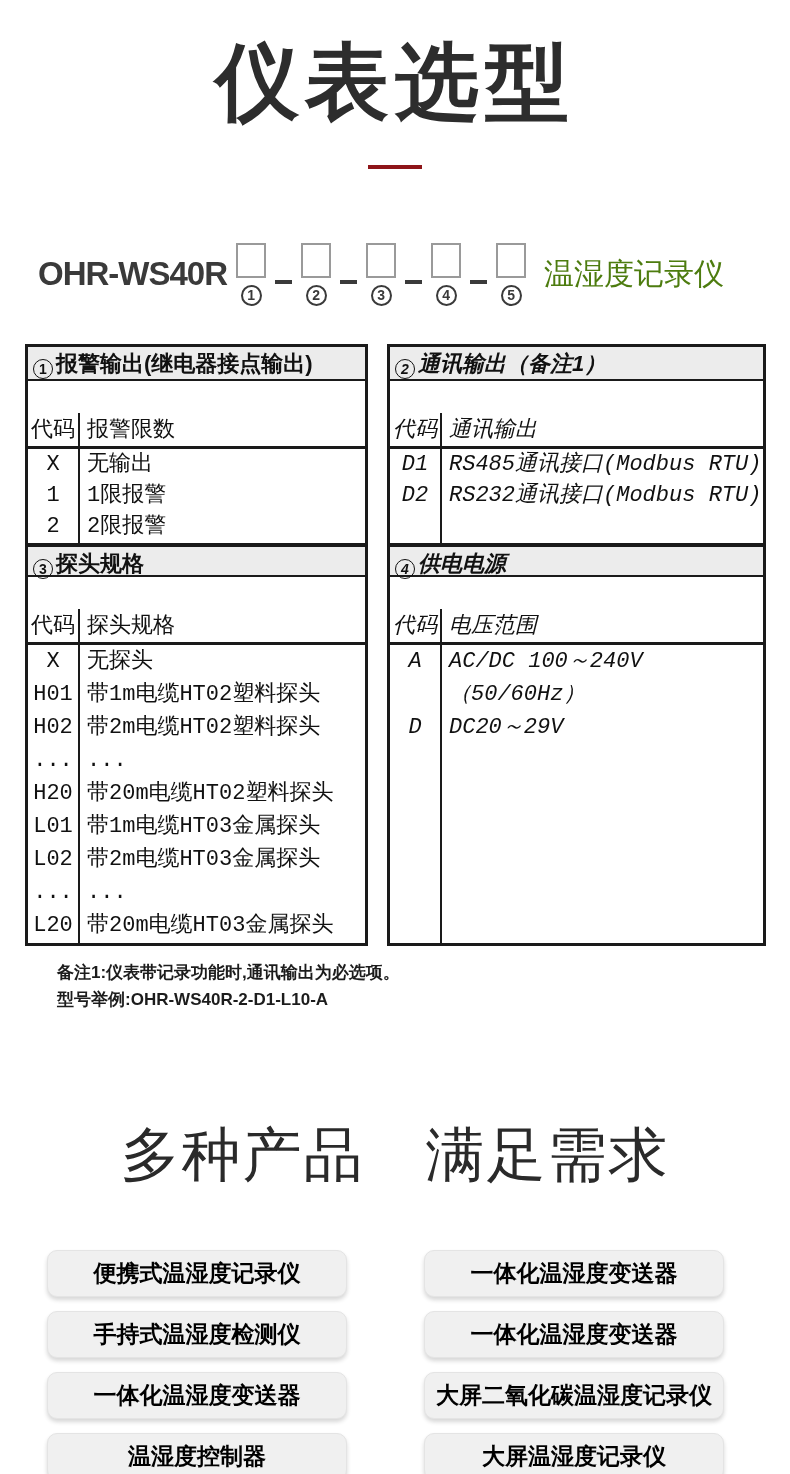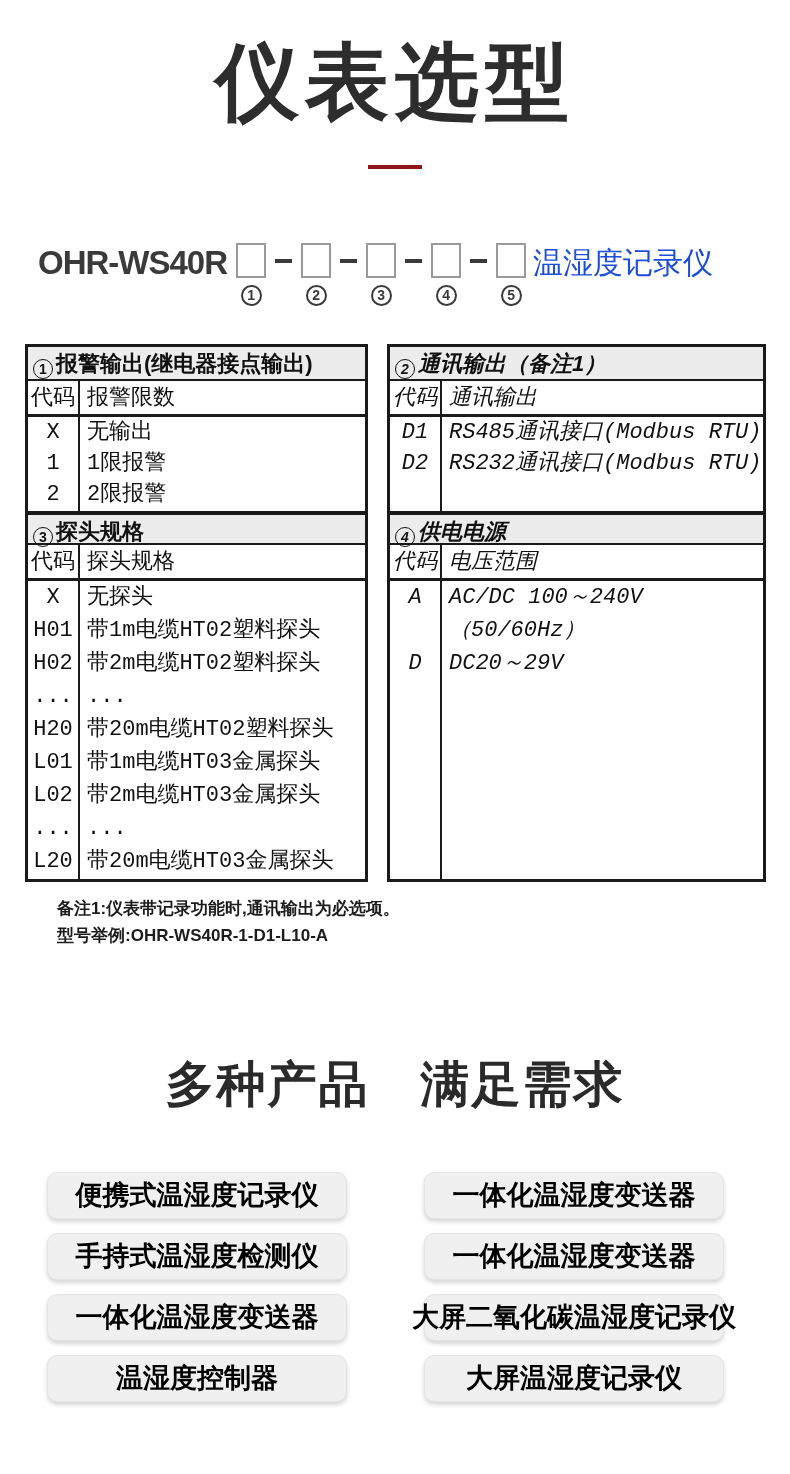--- a/index.html
+++ b/index.html
@@ -20,38 +20,38 @@
     margin-top:34px;text-align:center;
     font-size:84px;font-weight:900;letter-spacing:6px;color:#2d2d2d;
     line-height:1.15;
   }
   .title-underline{
     width:54px;height:4px;background:var(--accent-red);
     margin:34px auto 0;
   }
   
   .model-row{
-    display:flex;align-items:flex-start;
+    display:flex;align-items:center;
     margin:74px 0 0 38px;
   }
   .model-prefix{
     font-size:33px;font-weight:700;letter-spacing:-1px;color:#3a3a3a;
     line-height:40px;
   }
   .slot{display:flex;flex-direction:column;align-items:center;margin-left:9px;}
   .slot-box{width:30px;height:35px;border:2px solid #9a9a9a;background:#fff;}
   .circ{
     width:21px;height:21px;border:2px solid #3a3a3a;border-radius:50%;
     font-size:14px;font-weight:600;color:#3a3a3a;
     display:flex;align-items:center;justify-content:center;
     margin-top:7px;background:#fff;
   }
   .dash{width:17px;height:4px;background:#3a3a3a;margin:16px 0 0 9px;}
   .model-suffix{
-    font-size:30px;font-weight:500;color:#1d4ed8;margin-left:7px;line-height:40px;
+    font-size:30px;font-weight:500;color:#4d7c0f;margin-left:18px;line-height:40px;
   }
   
   .sel-table{display:flex;margin:38px 0 0 25px;gap:19px;}
   .half{border:3px solid var(--border-dark);background:#fff;}
   .half-left{width:343px;}
   .half-right{width:379px;font-style:italic;}
   .sec-header{
     height:34px;line-height:33px;background:var(--table-header-bg);
     border-bottom:2px solid var(--border-dark);
     font-size:22px;font-weight:600;color:#111;
@@ -60,51 +60,51 @@
   .sec+.sec .sec-header{border-top:4px solid var(--border-dark);}
   .sec-header .circ-inline{
     display:inline-flex;width:20px;height:20px;border:1.5px solid #111;border-radius:50%;
     font-size:14px;font-weight:600;align-items:center;justify-content:center;
     vertical-align:-3px;margin-right:3px;background:transparent;
   }
   .t-font{font-family:"Liberation Mono","DejaVu Sans Mono",monospace;}
   .subhead{
     display:flex;height:36px;line-height:35px;
     border-bottom:3px solid var(--border-dark);
-    font-size:22px;color:#111;
+    font-size:22px;color:#111;margin-top:32px;
   }
   .code-col{width:52px;border-right:2px solid var(--border-dark);text-align:center;flex:none;}
   .val-col{flex:1;padding-left:7px;white-space:nowrap;overflow:visible;}
   .tbody{display:flex;font-size:22px;color:#111;}
   .tbody .code-col{display:flex;flex-direction:column;align-items:center;}
   .tbody .val-col{display:flex;flex-direction:column;}
   .band1{height:94px;}
   .band2{height:298px;}
   .band1 .r{height:31px;line-height:31px;}
   .band2 .r{height:33px;line-height:33px;}
   .r{white-space:nowrap;}
   
   .notes{margin:13px 0 0 57px;font-size:17px;font-weight:700;color:#1c1c1c;line-height:1.62;}
   
   .products-heading{
     margin-top:102px;text-align:center;
-    font-size:49px;font-weight:700;color:#2a2a2a;letter-spacing:2px;
+    font-size:59px;font-weight:400;color:#2a2a2a;letter-spacing:2px;
   }
   .btn-grid{
     margin-top:54px;
     display:grid;grid-template-columns:300px 300px;
     column-gap:77px;row-gap:14px;
     justify-content:start;padding-left:47px;
   }
   .product-btn{
     height:47px;border-radius:10px;background:var(--button-bg);
     border:1px solid #e4e4e4;
     box-shadow:0 3px 4px rgba(0,0,0,.16);
     display:flex;align-items:center;justify-content:center;
-    font-size:27px;font-weight:600;color:#000;white-space:nowrap;
+    font-size:23px;font-weight:600;color:#000;white-space:nowrap;
     cursor:pointer;
   }
 </style>
 </head>
 <body>
 
 <h1 class="page-title">仪表选型</h1>
 <div class="title-underline"></div>
 
 <section class="model-row">
@@ -238,21 +238,21 @@
           <div class="r">（50/60Hz）</div>
           <div class="r">DC20～29V</div>
         </div>
       </div>
     </div>
   </div>
 </section>
 
 <div class="notes">
   <div>备注1:仪表带记录功能时,通讯输出为必选项。</div>
-  <div>型号举例:OHR-WS40R-1-D1-L10-A</div>
+  <div>型号举例:OHR-WS40R-2-D1-L10-A</div>
 </div>
 
 <h2 class="products-heading">多种产品　满足需求</h2>
 
 <div class="btn-grid">
   <div class="product-btn">便携式温湿度记录仪</div>
   <div class="product-btn">一体化温湿度变送器</div>
   <div class="product-btn">手持式温湿度检测仪</div>
   <div class="product-btn">一体化温湿度变送器</div>
   <div class="product-btn">一体化温湿度变送器</div>

